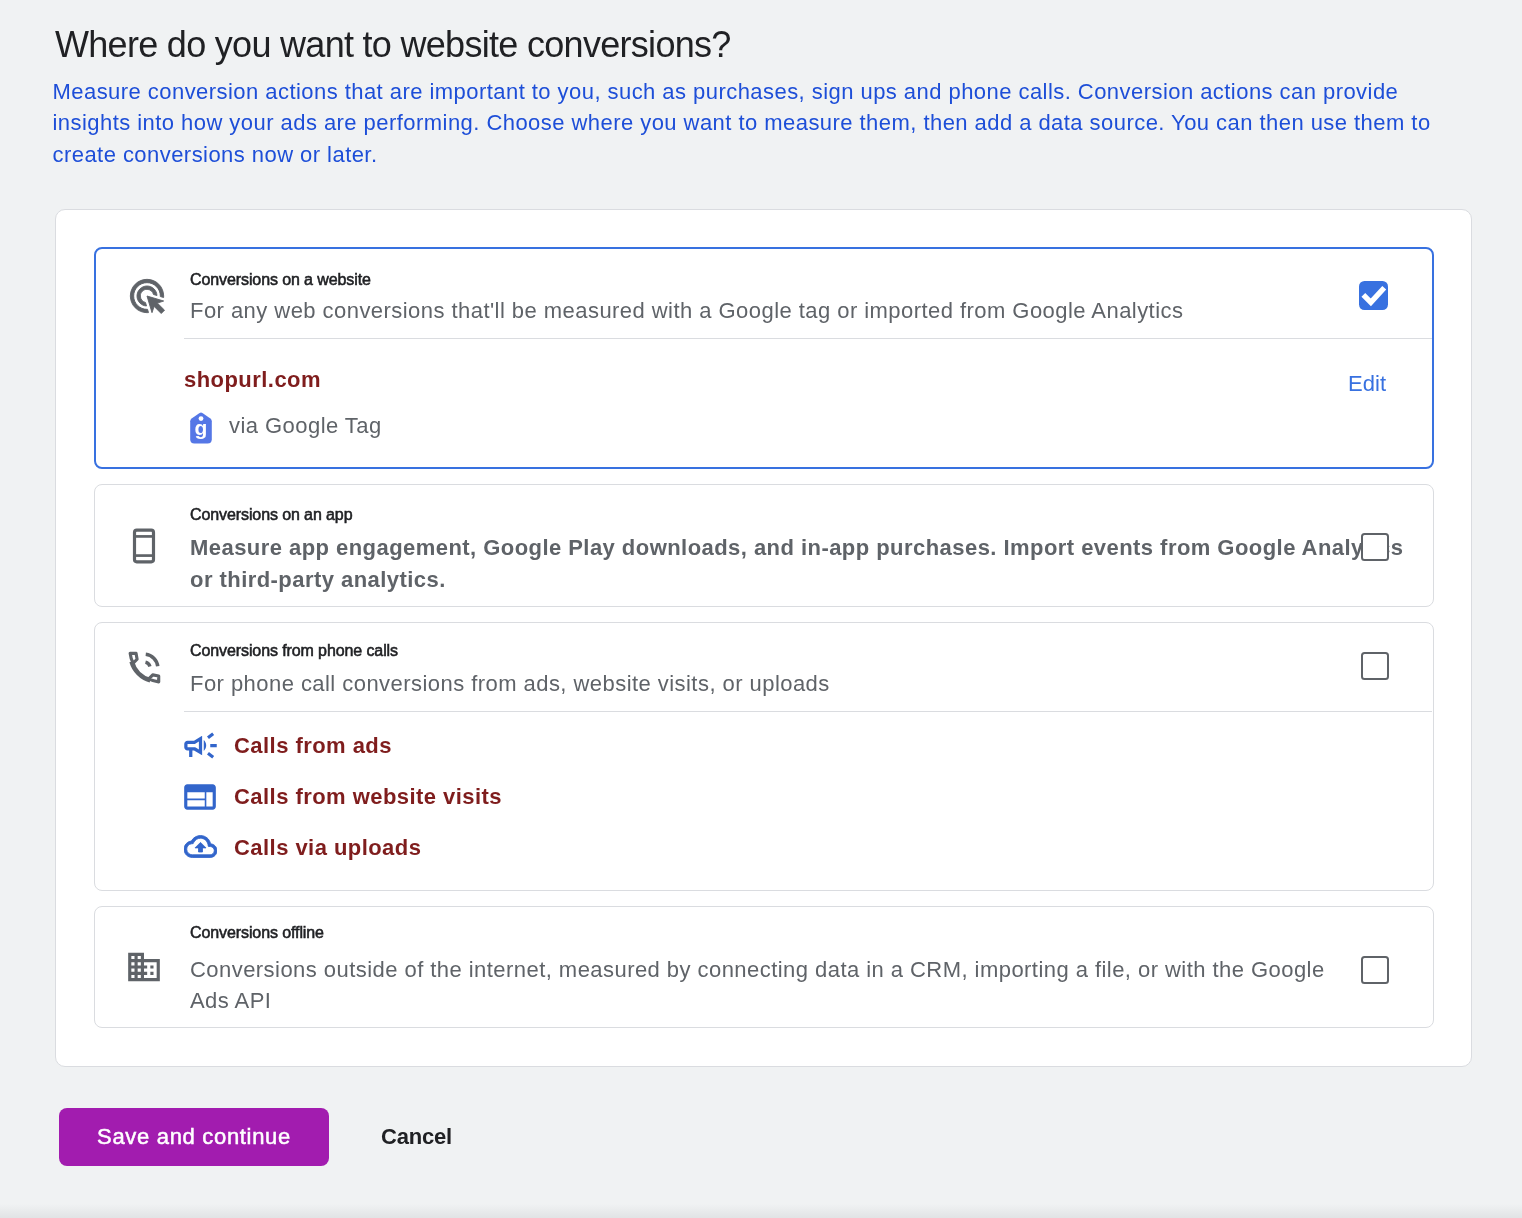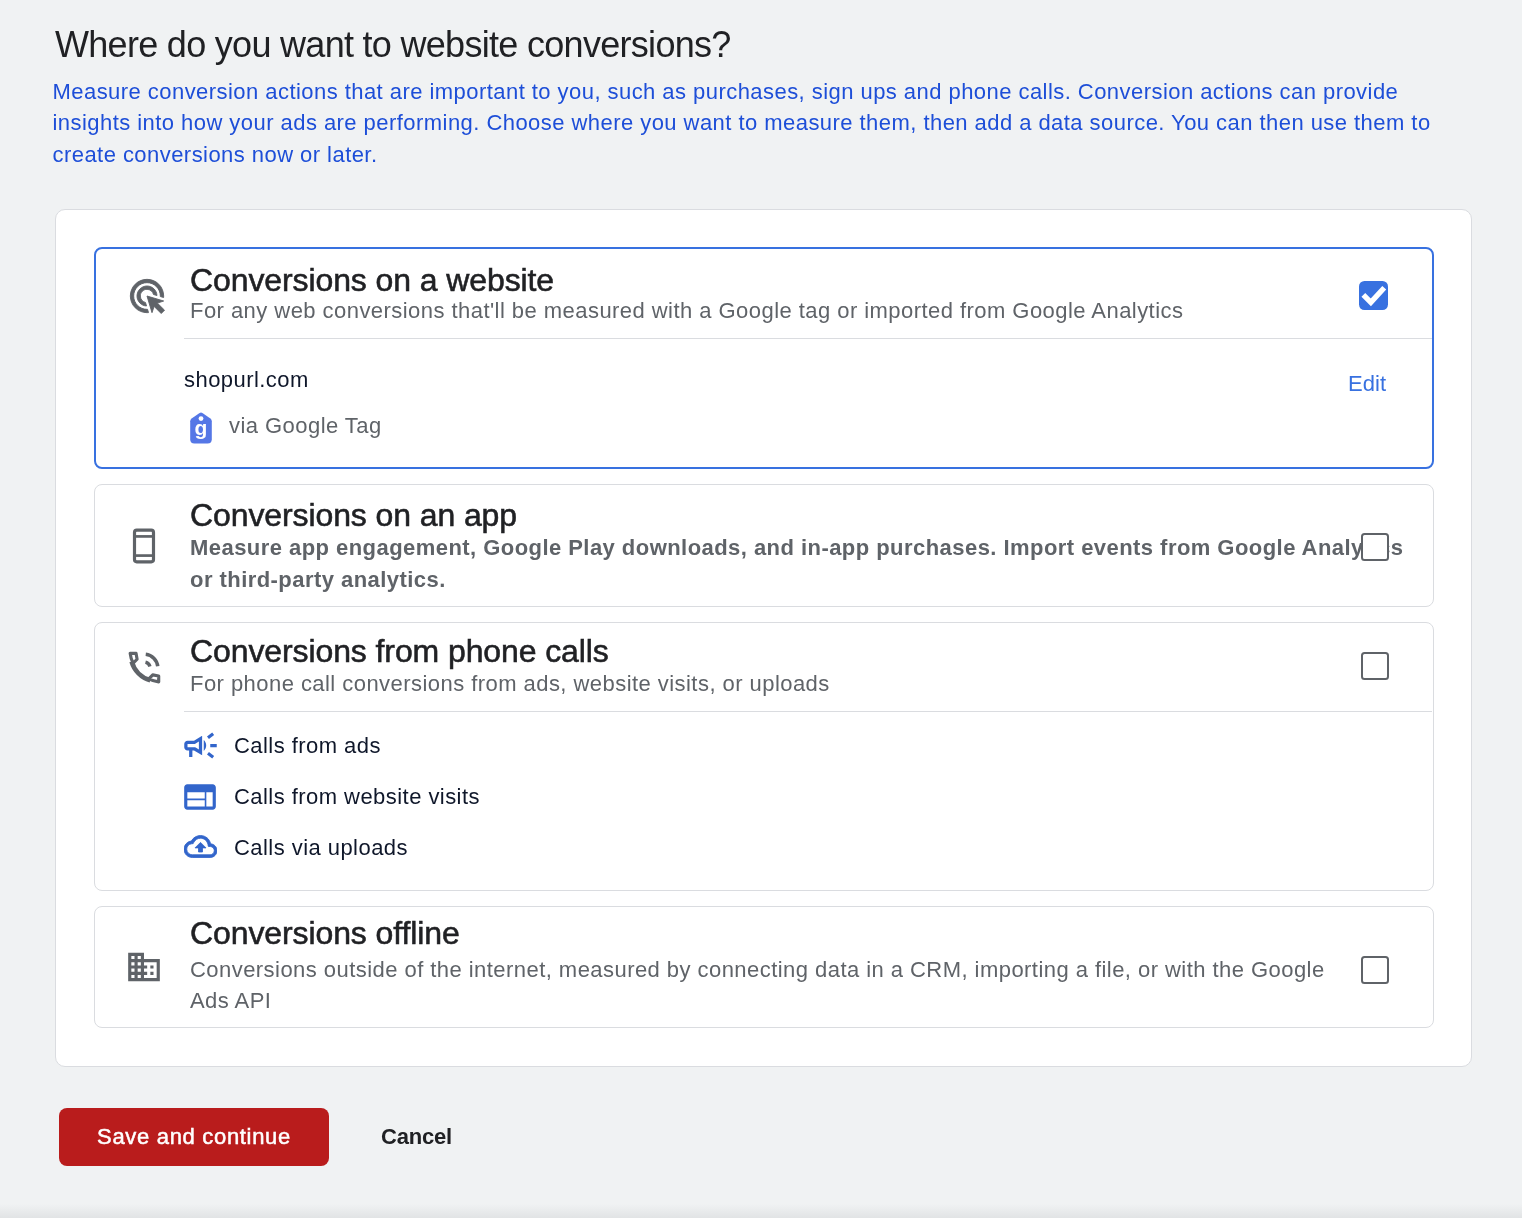--- a/index.html
+++ b/index.html
@@ -24,33 +24,33 @@
   }
   .panel {
     position:absolute; left:55px; top:209px; width:1417px; height:858px;
     background:#fff; border:1px solid #dadce0; border-radius:10px;
   }
   .card { position:absolute; left:94px; width:1340px; background:#fff; border-radius:8px; }
   .c1 { top:247px; height:222px; border:2px solid #3871e0; }
   .c2 { top:484px; height:123px; border:1px solid #dadce0; }
   .c3 { top:622px; height:269px; border:1px solid #dadce0; }
   .c4 { top:906px; height:122px; border:1px solid #dadce0; }
-  .ctitle { font-size:32px; font-weight:400; color:#202124; line-height:28px; letter-spacing:-0.1px; -webkit-text-stroke:0.55px #202124; }
+  .ctitle { font-size:16px; font-weight:400; color:#202124; line-height:28px; letter-spacing:-0.1px; -webkit-text-stroke:0.55px #202124; }
   .csub  { font-size:22px; color:#5f6368; line-height:31.7px; letter-spacing:0.45px; }
   .body22 { font-size:22px; line-height:26px; letter-spacing:0.45px; }
-  .dark  { color:#0f172a; }
+  .dark  { color:#7f1d1d;font-weight:bold; }
   .divider { position:absolute; height:1px; background:#dadce0; }
   .cb {
     position:absolute; width:28px; height:28px;
     border:2.8px solid #5f6368; border-radius:3.5px; background:#fff;
   }
   .edit { color:#3871e0; font-size:22px; font-weight:400; }
   .btn {
     position:absolute; left:59px; top:1108px; width:270px; height:58px;
-    background:#b91c1c; border-radius:8px; color:#fff;
+    background:#a21caf; border-radius:8px; color:#fff;
     font-size:22px; text-align:center; line-height:58.6px; letter-spacing:0.68px;
     -webkit-text-stroke:0.5px #fff;
   }
   .cancel {
     position:absolute; left:381px; top:1108px; height:58px;
     font-size:22px; font-weight:700; line-height:58px; color:#202124;
     letter-spacing:-0.2px;
   }
 </style>
 </head>

